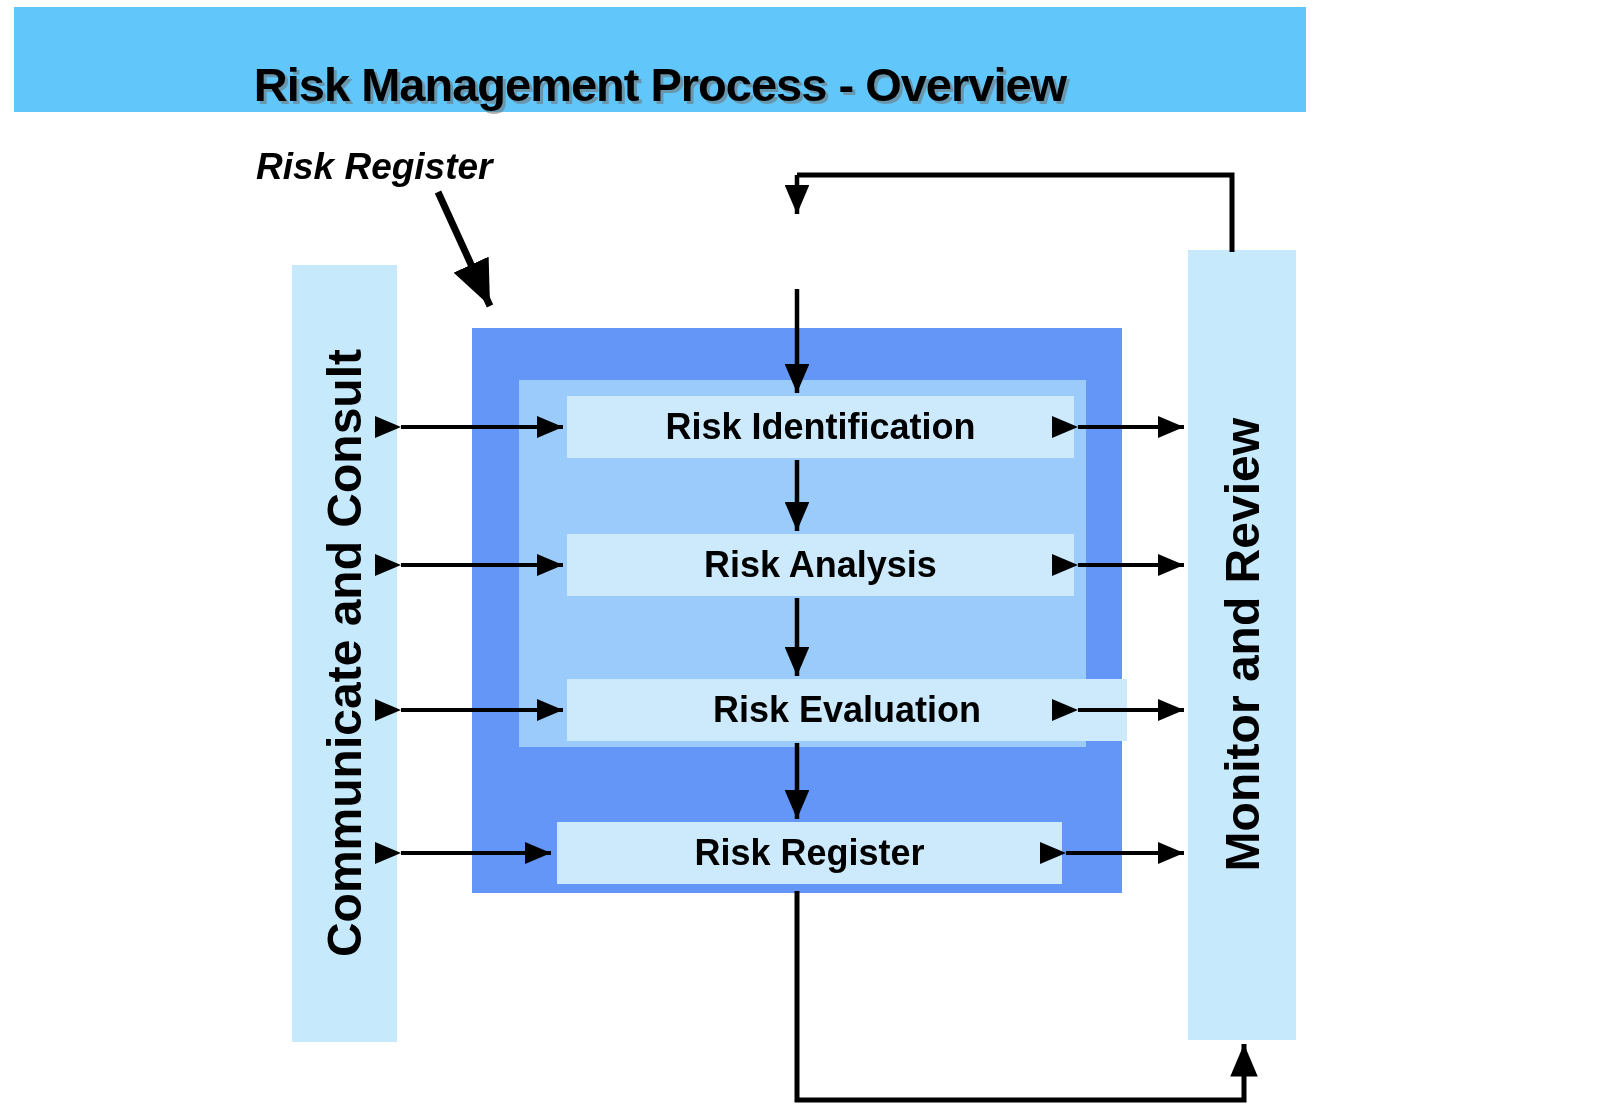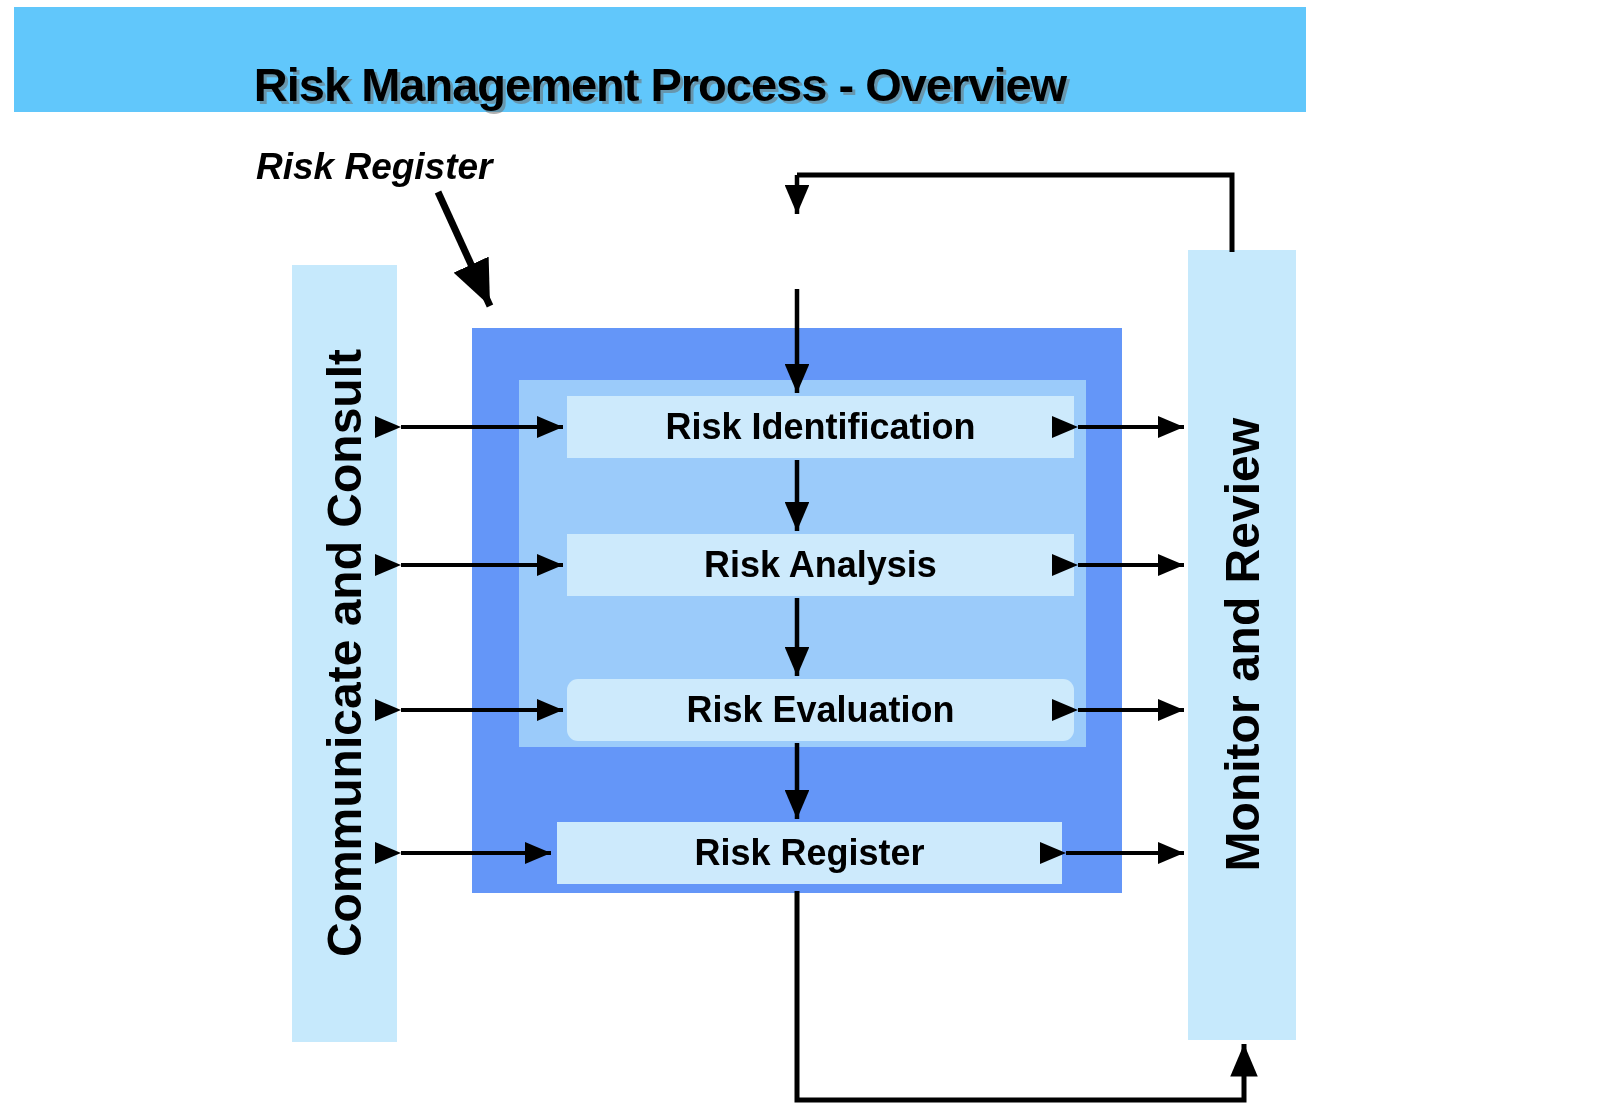--- a/index.html
+++ b/index.html
@@ -50,21 +50,21 @@
     position:absolute;
     background:var(--node-fill,#CDEAFC);
     display:flex;align-items:center;justify-content:center;
   }
   .node span{
     font-size:36px;font-weight:bold;color:#000;white-space:pre;
   }
   .context-box{left:512px;top:218px;width:534px;height:69px;}
   .step-1{left:567px;top:396px;width:507px;height:62px;}
   .step-2{left:567px;top:534px;width:507px;height:62px;}
-  .step-3{left:567px;top:679px;width:507px;height:62px;border-radius:11px;}
+  .step-3{left:567px;top:679px;width:560px;height:62px;}
   .treatment-box{left:557px;top:822px;width:505px;height:62px;}
   svg.arrows{
     position:absolute;left:0;top:0;width:1610px;height:1120px;
     pointer-events:none;
   }
   svg.arrows line, svg.arrows polyline{stroke:var(--arrow,#000000);}
 </style>
 </head>
 <body>
 

